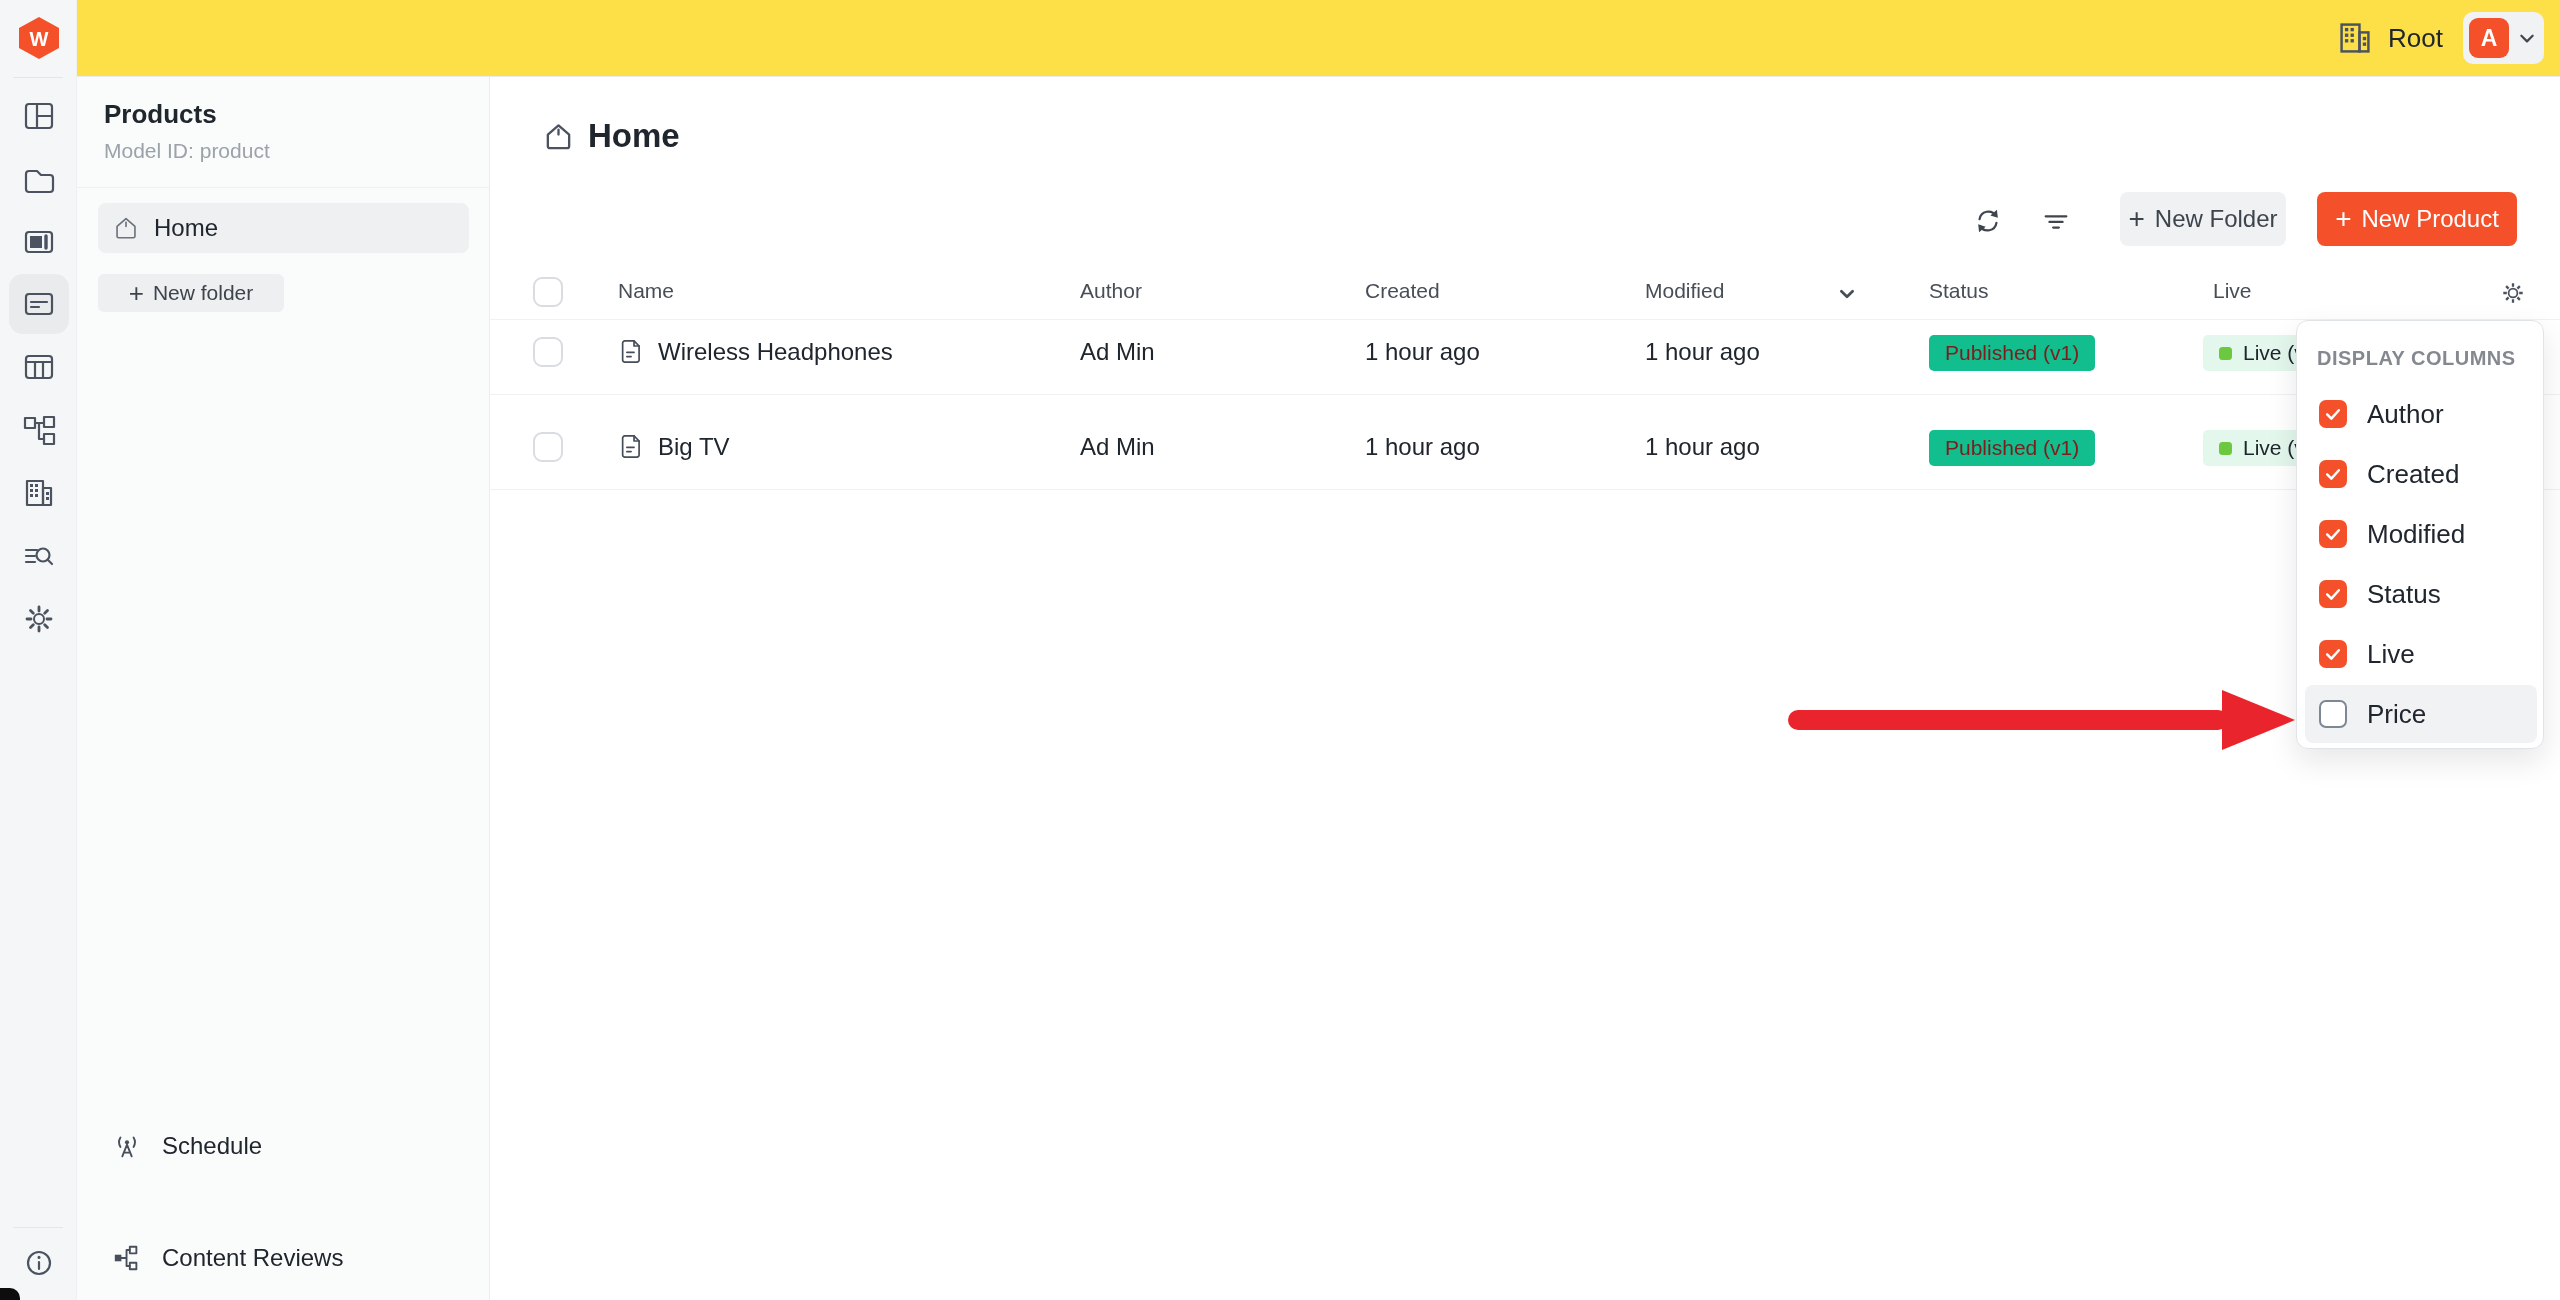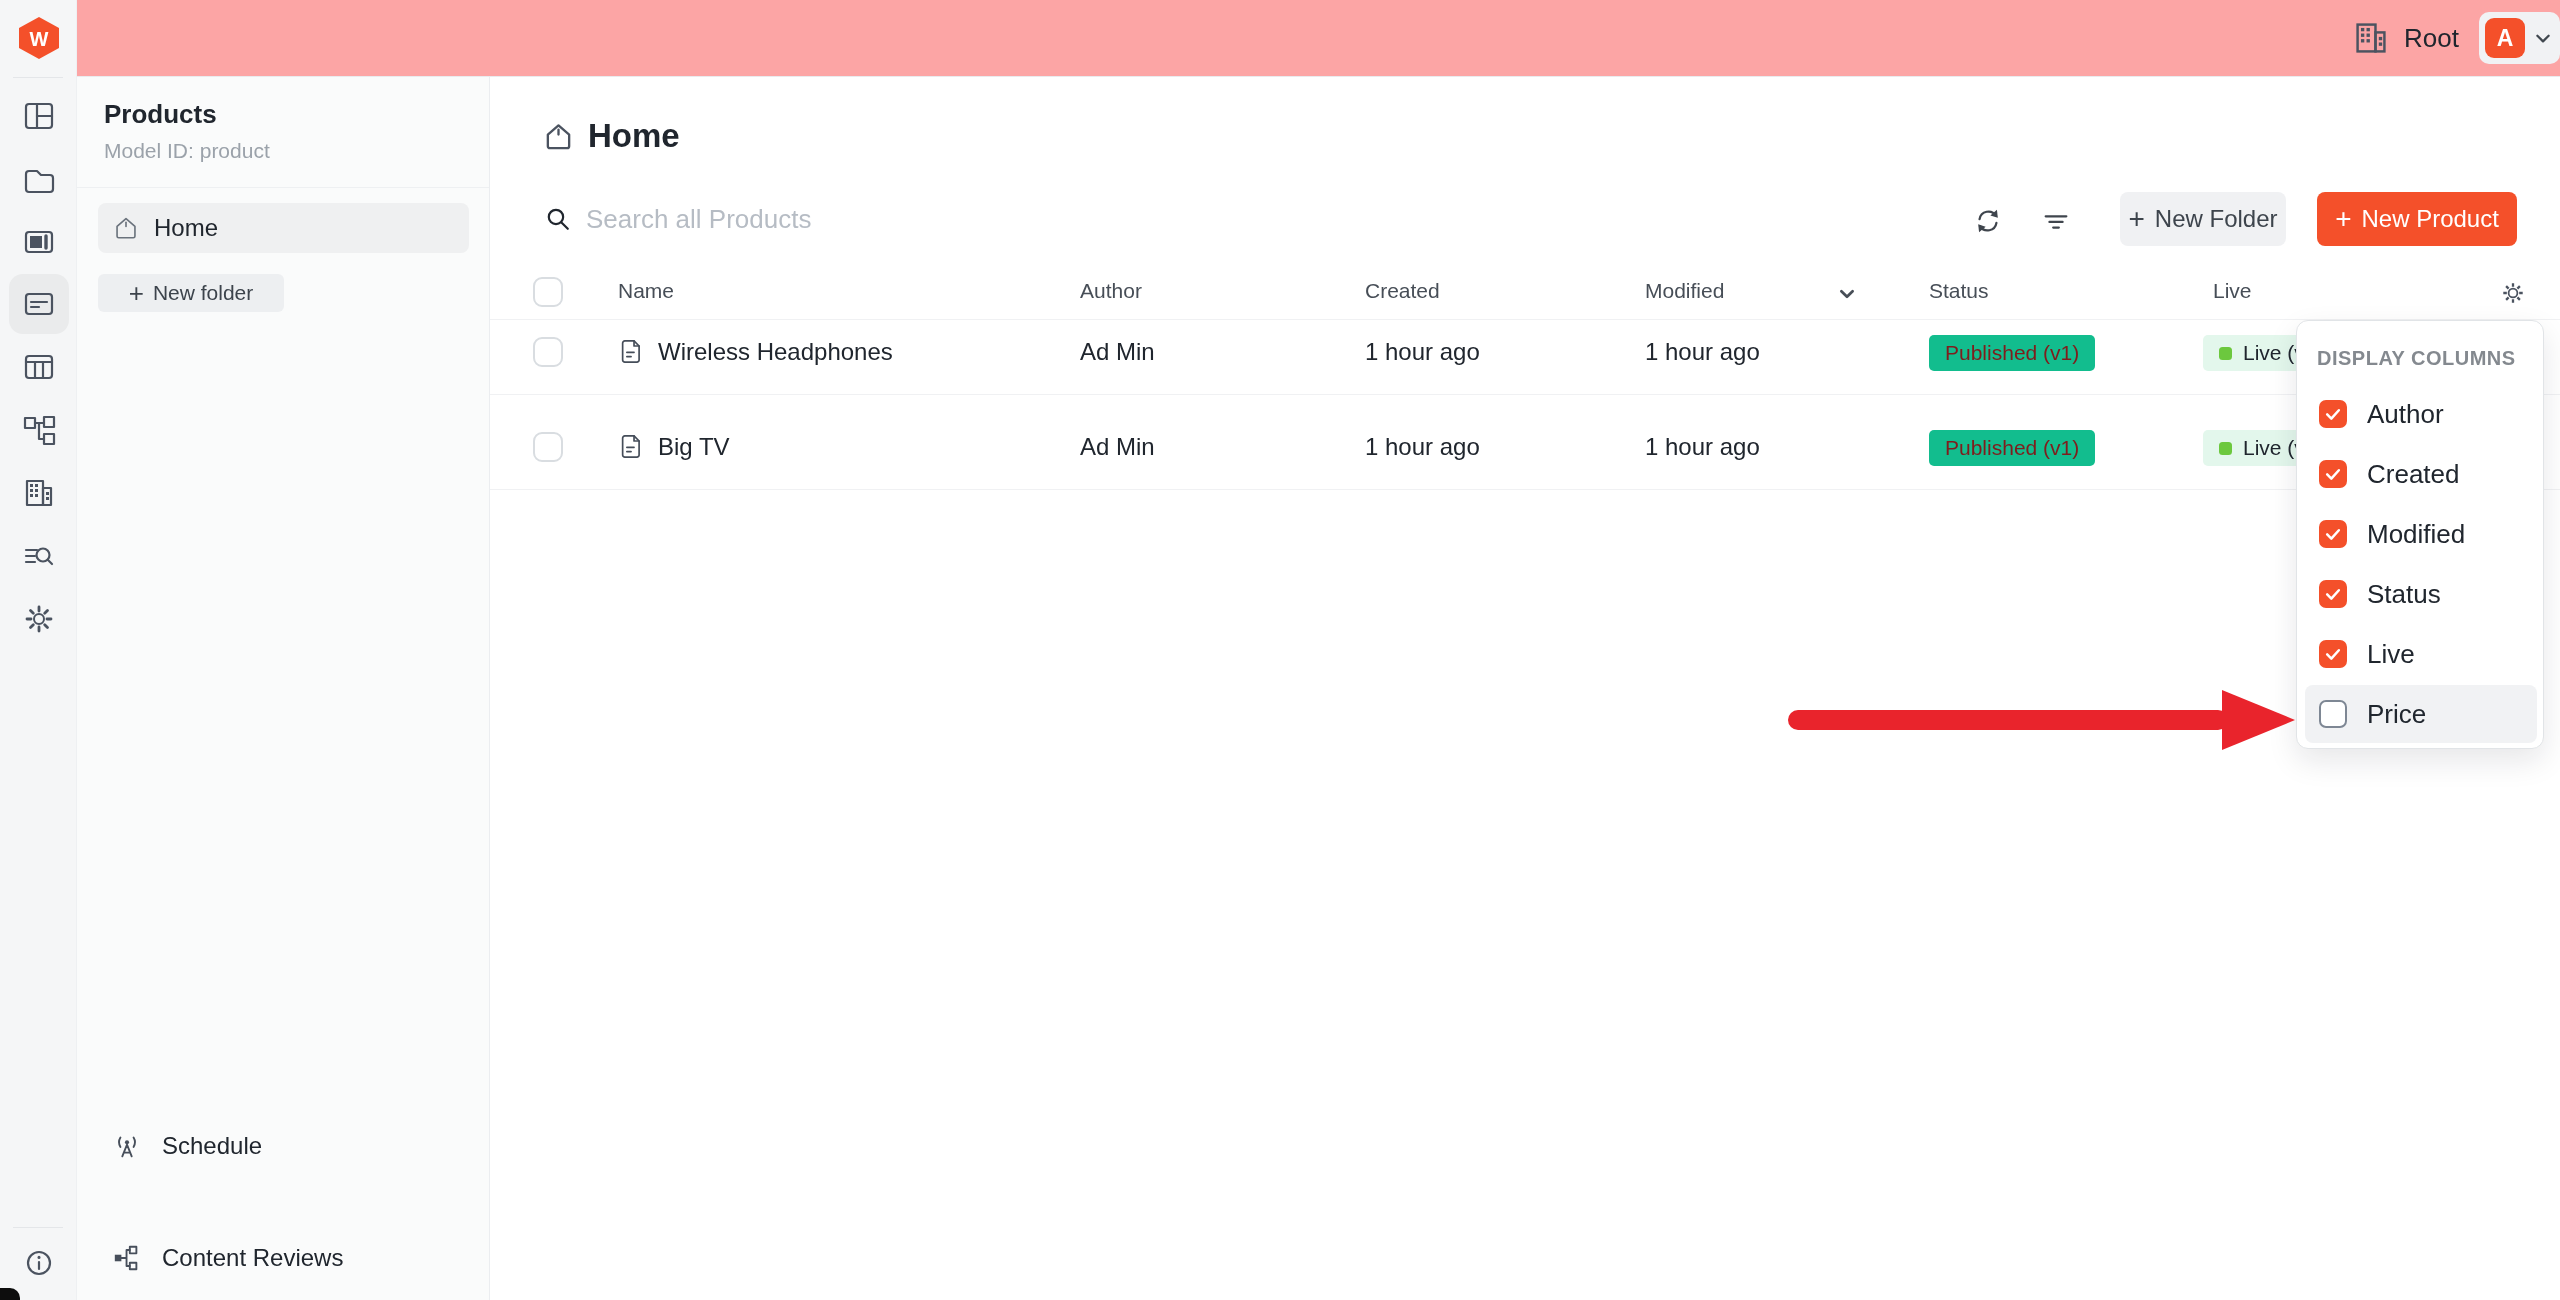--- a/index.html
+++ b/index.html
@@ -10,23 +10,23 @@
   
   .rail { position:absolute; left:0; top:0; width:77px; height:1300px;
     background:#f5f6f7; border-right:1px solid #eef0f2; z-index:5; }
   .rail-divider { position:absolute; left:13px; width:50px; height:1px; background:#e4e6e9; }
   .rail-item { position:absolute; left:9px; width:60px; height:60px; border-radius:14px;
     display:flex; align-items:center; justify-content:center; cursor:pointer; }
   .rail-item.active { background:#eaebec; }
   .rail svg { stroke:#4b5360; fill:none; stroke-width:2.2; stroke-linecap:round; stroke-linejoin:round; }
 
   
-  .topbar { position:absolute; left:77px; top:0; width:2483px; height:77px; background:#fca5a5;
+  .topbar { position:absolute; left:77px; top:0; width:2483px; height:77px; background:#fde047;
     border-bottom:1px solid #e9ebee; display:flex; align-items:center; justify-content:flex-end;
-    z-index:4; }
+    padding-right:16px; z-index:4; }
   .tenant-label { font-size:26px; color:#20262e; margin:0 20px 0 14px; }
   .user-pill { display:flex; align-items:center; gap:9px; background:#f1f2f4; border-radius:10px;
     padding:6px 8px 6px 6px; cursor:pointer; }
   .avatar { width:40px; height:40px; border-radius:9px; background:#f4502a; color:#fff;
     font-weight:bold; font-size:23px; display:flex; align-items:center; justify-content:center; }
 
   
   .sidebar { position:absolute; left:77px; top:77px; width:413px; height:1223px;
     background:#fafbfb; border-right:1px solid #ebedf0; z-index:3; }
   .sb-title { position:absolute; left:27px; top:22px; font-size:26px; font-weight:bold; color:#20262e; }
@@ -270,27 +270,20 @@
 <div class="main">
 
   <div class="page-heading">
     <svg width="31" height="31" viewBox="0 0 32 32">
       <path d="M5 14 L16 4.5 L27 14 V26 a2 2 0 0 1 -2 2 H7 a2 2 0 0 1 -2 -2 z"></path>
         <line x1="16" y1="9" x2="16" y2="14"></line>
     </svg>
     <h1>Home</h1>
   </div>
 
-  <div class="search-wrap">
-    <svg width="27" height="27" viewBox="0 0 32 32">
-      <circle cx="13" cy="13" r="8.5"></circle>
-        <line x1="19.5" y1="19.5" x2="27" y2="27"></line>
-    </svg>
-    <input class="search-input" type="text" placeholder="Search all Products" style="">
-  </div>
 
   <div class="tool-icon-btn" style="left:1476px;">
     <svg width="30" height="30" viewBox="0 0 32 32">
       <path d="M7 14 A 9.5 9.5 0 0 1 24.5 10.5"></path>
       <polygon points="25.5,4 26.5,12.5 18.5,10" fill="#3f454d" stroke="none"></polygon>
       <path d="M25 18 A 9.5 9.5 0 0 1 7.5 21.5"></path>
       <polygon points="6.5,28 5.5,19.5 13.5,22" fill="#3f454d" stroke="none"></polygon>
     </svg>
   </div>
   <div class="tool-icon-btn" style="left:1544px;">

